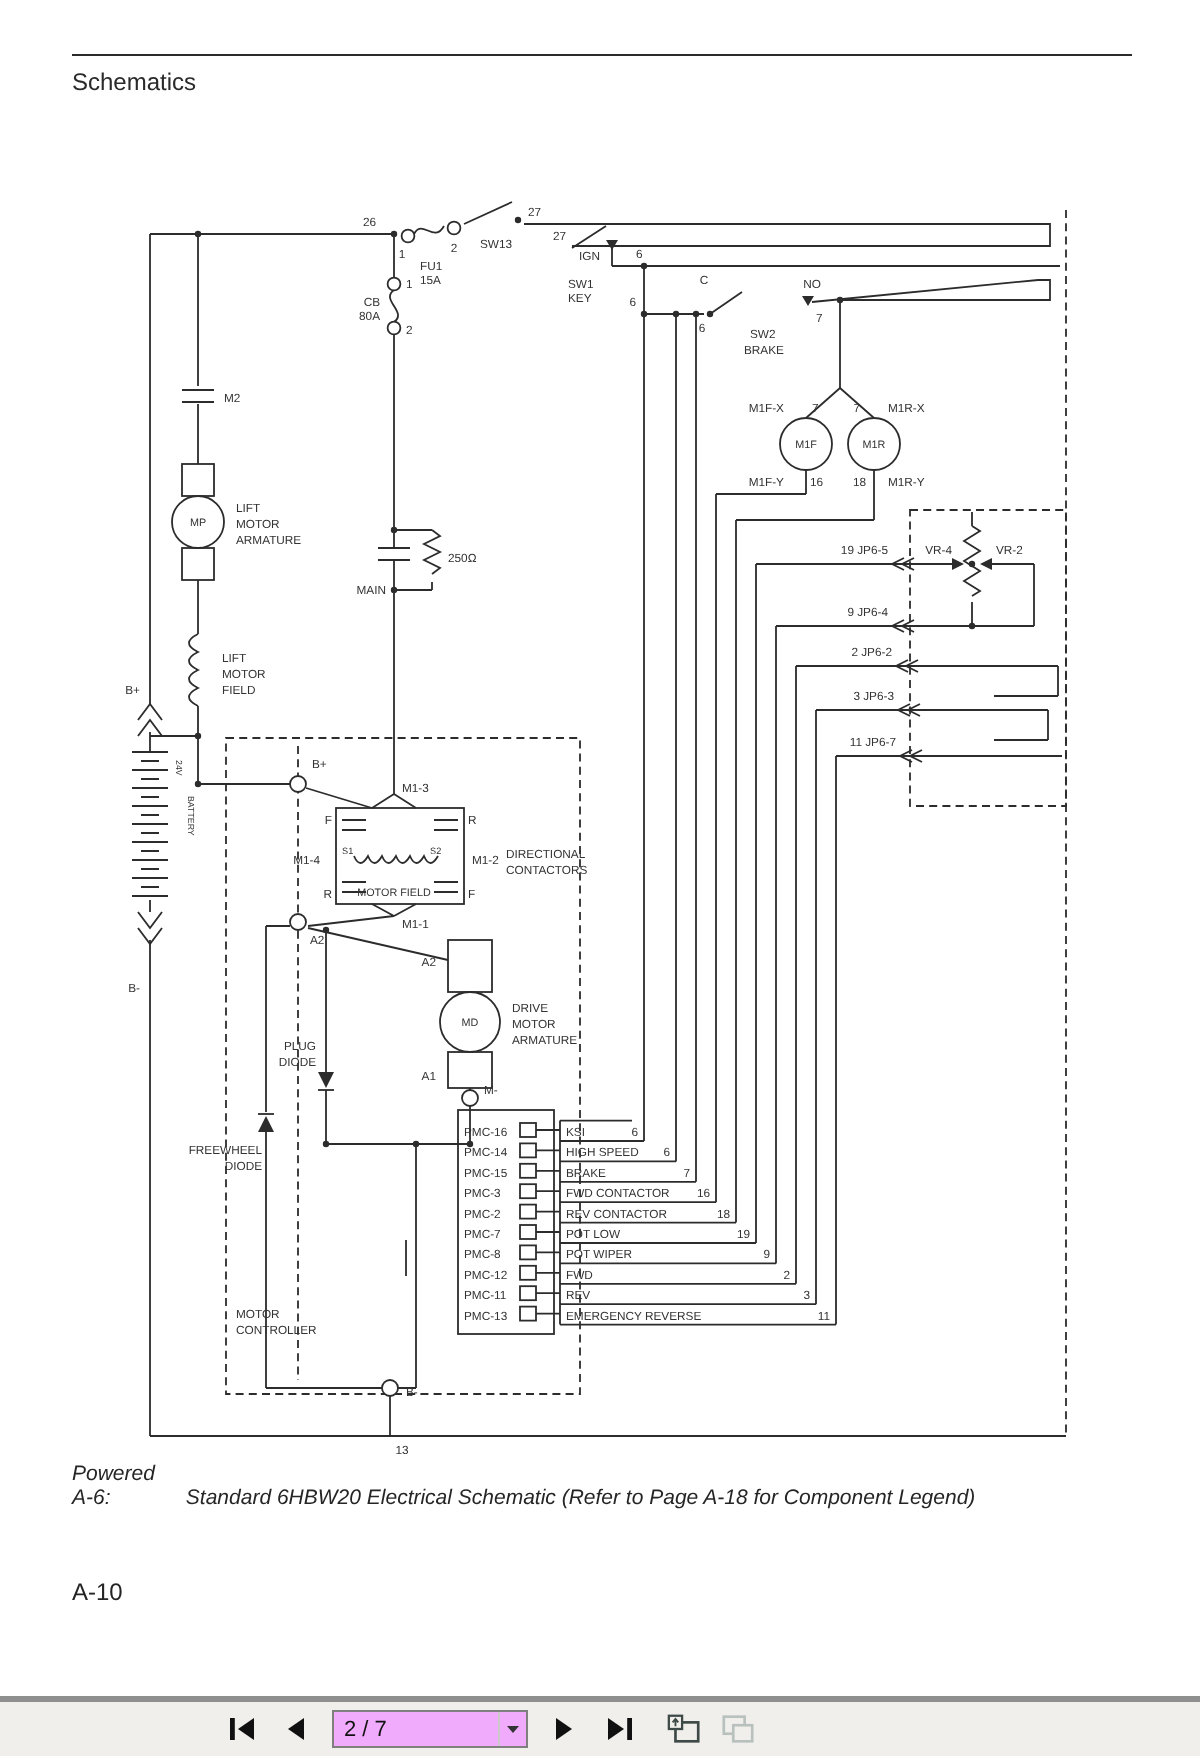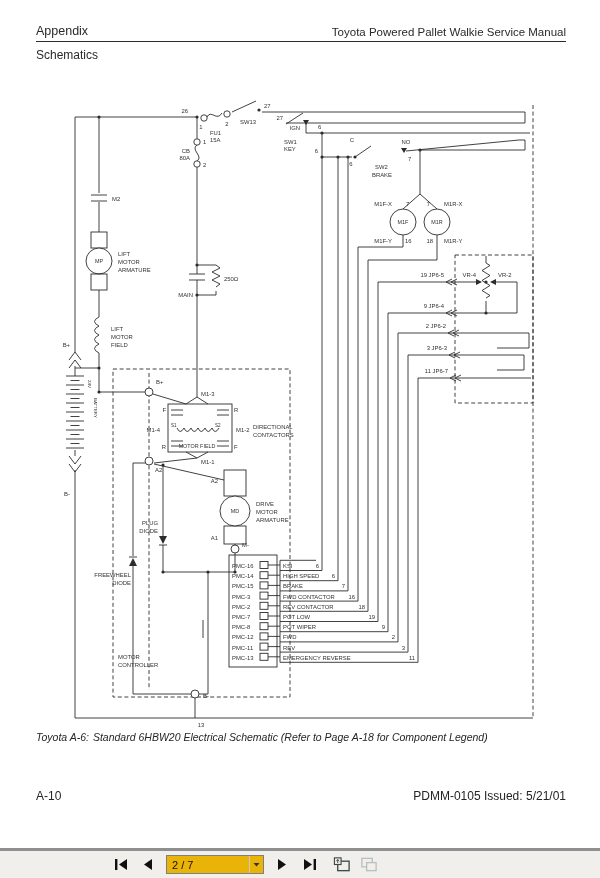--- a/index.html
+++ b/index.html
@@ -28,34 +28,30 @@
   .term{fill:#fff;stroke:#2c2c2c;stroke-width:0.9;}
   
   .toolbar{
     position:absolute;left:0;right:0;bottom:0;height:27px;
     background:#f1efec;border-top:3px solid #8f8f8f;
     display:flex;align-items:center;
   }
   .tb-group{display:flex;align-items:center;margin-left:112px;gap:9px;}
   .tb-btn{width:18px;height:16px;display:flex;align-items:center;justify-content:center;cursor:pointer;background:transparent;border:none;padding:0;}
   .page-combo{
-    width:96px;height:17px;background:#eab308;border:1px solid #7f7f7f;
+    width:96px;height:17px;background:#f0abfc;border:1px solid #7f7f7f;
     display:flex;align-items:center;font-size:11px;color:#111;position:relative;
   }
   .page-combo .val{padding-left:5px;flex:1;}
   .combo-arrow{width:13px;height:100%;border-left:1px solid #c9c9c9;display:flex;align-items:center;justify-content:center;}
 </style>
 </head>
 <body>
 
 <div class="doc-header">
-  <div class="row">
-    <span class="hdr-left">Appendix</span>
-    <span class="hdr-right">Toyota Powered Pallet Walkie Service Manual</span>
-  </div>
   <div class="hdr-rule"></div>
   <div class="hdr-sub">Schematics</div>
 </div>
 
 <svg class="schem" width="600" height="878" viewBox="0 0 600 878">
 
   <path class="wd" d="M533,105 V718"></path>
   <rect class="wd" x="455" y="255" width="78" height="148" fill="none"></rect>
   <rect class="wd" x="113" y="369" width="177" height="328" fill="none"></rect>
   <path class="wd" d="M149,373 V690"></path>
@@ -330,26 +326,25 @@
       <text class="t" x="283" y="649.6">REV</text>
       <text class="t" x="405" y="649.6" text-anchor="end">3</text>
       <text class="t" x="232" y="659.8">PMC-13</text>
       <text class="t" x="283" y="659.8">EMERGENCY REVERSE</text>
       <text class="t" x="415" y="659.8" text-anchor="end">11</text>
     </g>
   </g>
 </svg>
 
 <div class="caption">
-  <span class="cap-label">Toyota A-6:</span>
+  <span class="cap-label">Powered A-6:</span>
   <span>Standard 6HBW20 Electrical Schematic (Refer to Page A-18 for Component Legend)</span>
 </div>
 <div class="doc-footer">
   <span>A-10</span>
-  <span>PDMM-0105 Issued:  5/21/01</span>
 </div>
 
 <div class="toolbar">
   <div class="tb-group">
     <button class="tb-btn" title="First page">
       <svg width="15" height="13" viewBox="0 0 15 13">
         <rect x="1" y="1" width="2.4" height="11" fill="#101010"></rect>
         <polygon points="13,1 5,6.5 13,12" fill="#101010"></polygon>
       </svg>
     </button>

